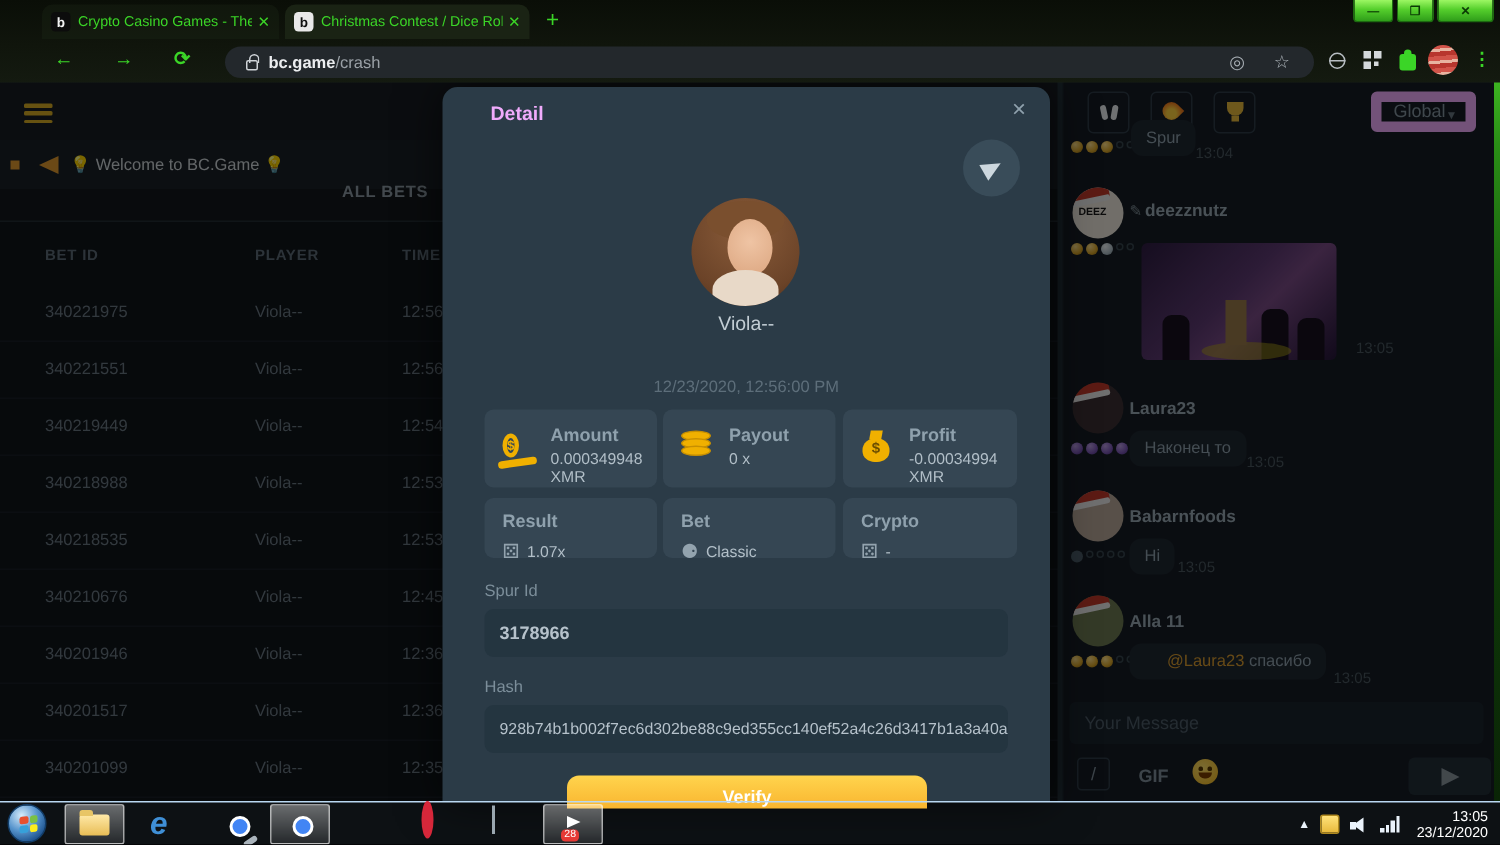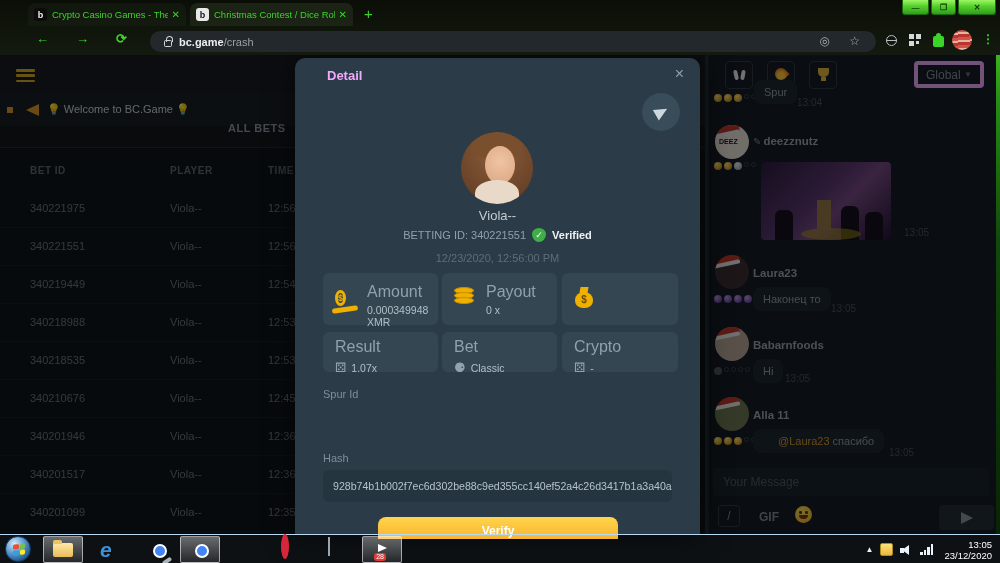--- a/index.html
+++ b/index.html
@@ -68,22 +68,22 @@
   .bhead .c1,.bhead .c2,.bhead .c3{top:0;}
 
   
   .chat{position:absolute;left:708px;top:0;width:288px;height:479px;background:#161d24;border-left:1px solid #1f2a33;}
   .chat .hbtn{position:absolute;top:6px;width:28px;height:28px;border:1px solid #2e3c48;border-radius:4px;}
   .pin{position:absolute;width:4px;height:10px;background:#e8ecef;border-radius:2px;}
   .fire{position:absolute;left:7px;top:6px;width:12px;height:12px;border-radius:50% 0 50% 50%;transform:rotate(45deg);
     background:radial-gradient(circle at 60% 60%,#ffd23e 30%,#f07c1e 70%);}
   .cup{position:absolute;left:8px;top:6px;width:11px;height:9px;background:#e7b93c;border-radius:0 0 5px 5px;}
   .cup:after{content:"";position:absolute;left:3px;top:9px;width:5px;height:4px;background:#e7b93c;}
-  .global{position:absolute;right:12px;top:6px;width:70px;height:27px;border:4px solid #f0abfc;border-radius:4px;
-    display:flex;align-items:center;justify-content:space-between;padding:0 8px;color:#8494a0;font-size:12px;}
+  .global{position:absolute;right:12px;top:6px;width:70px;height:27px;border:7px solid #f0abfc;border-radius:4px;
+    display:flex;align-items:flex-end;justify-content:space-between;padding:0 8px;color:#8494a0;font-size:12px;}
   .global .car{font-size:8px;color:#66757f;}
   .medals{position:absolute;display:flex;gap:2px;}
   .medals i{width:8px;height:8px;border-radius:50%;display:block;}
   i[data-medal="gold"]{background:radial-gradient(circle at 35% 30%,#ffe08a,#d9a62a 60%,#8a6410);}
   i[data-medal="silver"]{background:radial-gradient(circle at 35% 30%,#eef2f4,#aebec7 60%,#718089);}
   i[data-medal="purple"]{background:radial-gradient(circle at 35% 30%,#b79ae0,#7a57b5 60%,#4a2f7e);}
   i[data-medal="dark"]{background:#4a5b66;}
   i[data-medal="ring"]{background:transparent;border:1.5px solid #37454f;width:5px;height:5px;}
   .cavatar{position:absolute;width:34px;height:34px;border-radius:50%;overflow:hidden;}
   .hat{position:absolute;left:-2px;top:-4px;width:26px;height:13px;background:#c0392b;border-radius:50% 50% 0 0;transform:rotate(-12deg);}
@@ -135,21 +135,21 @@
   .pavatar .hair{position:absolute;left:10px;top:2px;width:52px;height:26px;border-radius:50%;background:#7a4f2e;}
   .pavatar .body{position:absolute;left:14px;top:48px;width:44px;height:26px;border-radius:50% 50% 0 0;background:#e8d9c8;}
   .m-name{position:absolute;left:0;top:150px;width:100%;text-align:center;font-size:13px;color:#c2cdd4;}
   .m-betrow{position:absolute;left:0;top:170px;width:100%;display:flex;align-items:center;justify-content:center;gap:6px;}
   .m-betid{font-size:11px;color:#8fa1ad;}
   .vshield{width:14px;height:14px;border-radius:50% 50% 50% 50%/45% 45% 55% 55%;background:#3fae49;color:#fff;font-size:9px;
     display:flex;align-items:center;justify-content:center;}
   .vlabel{font-size:11px;font-weight:bold;color:#eef3f6;}
   .m-date{position:absolute;left:0;top:194px;width:100%;text-align:center;font-size:11px;color:#5d6e7a;}
   .scard{position:absolute;background:#354653;border-radius:6px;}
-  .scard .lab{font-size:16px;color:#8fa1ad;}
+  .scard .lab{font-size:12px;color:#8fa1ad;font-weight:bold;}
   .scard .val{font-size:10.5px;color:#b2bfc8;}
   .r1{top:215px;height:52px;}
   .r2{top:274px;height:40px;padding:6px 12px;}
   .cardA{left:28px;width:115px;} .cardB{left:147px;width:115px;} .cardC{left:267px;width:116px;}
   .r1 .txt{position:absolute;left:44px;top:10px;display:flex;flex-direction:column;gap:3px;}
   .ic-y{position:absolute;left:12px;top:14px;width:24px;height:24px;}
   .coinhand{width:16px;height:16px;border:3px solid #f0b000;border-radius:50%;color:#f0b000;font-size:9px;font-weight:bold;text-align:center;line-height:16px;position:relative;}
   .coinhand:after{content:"";position:absolute;left:-6px;top:14px;width:26px;height:5px;border-radius:3px;background:#f0b000;transform:rotate(-8deg);}
   .coinstack{position:relative;width:22px;height:20px;}
   .coinstack i{position:absolute;left:0;width:20px;height:7px;border-radius:50%;background:#f0b000;border:1px solid #c78f00;}
@@ -393,43 +393,42 @@
     <div class="sharebtn">
       <span class="sharearrow"></span>
     </div>
 
     <div class="pavatar">
       <span class="hair"></span>
         <span class="face"></span>
         <span class="body"></span>
     </div>
     <div class="m-name">Viola--</div>
-    <div class="m-betrow">
-      <span class="m-betid"><span>BETTING ID:</span> <span>340221551</span></span>
-      <span class="vshield">✓</span>
-      <span class="vlabel">Verified</span>
-    </div>
     <div class="m-date">12/23/2020, 12:56:00 PM</div>
 
     <div class="scard r1 cardA">
       <span class="ic-y"><span class="coinhand">$</span></span>
       <span class="txt">
           <span class="lab">Amount</span>
           <span class="val">0.000349948 XMR</span>
         </span>
     </div>
     <div class="scard r1 cardB">
       <span class="ic-y"><span class="coinstack"><i></i><i></i><i></i></span></span>
       <span class="txt">
           <span class="lab">Payout</span>
           <span class="val">0 x</span>
         </span>
     </div>
     <div class="scard r1 cardC">
       <span class="ic-y"><span class="bag"></span></span>
+      <span class="txt">
+          <span class="lab">Profit</span>
+          <span class="val">-0.00034994 XMR</span>
+        </span>
     </div>
     <div class="scard r2 cardA">
       <span class="lab">Result</span>
       <span class="vrow">
           <span class="dice">⚄</span>
           <span class="val">1.07x</span>
         </span>
     </div>
     <div class="scard r2 cardB">
       <span class="lab">Bet</span>
@@ -440,20 +439,21 @@
     </div>
     <div class="scard r2 cardC">
       <span class="lab">Crypto</span>
       <span class="vrow">
           <span class="dice">⚄</span>
           <span class="val">-</span>
         </span>
     </div>
 
     <div class="m-lab" style="top:330px">Spur Id</div>
+    <div class="m-input gi">3178966</div>
     <div class="m-lab" style="top:394px">Hash</div>
     <div class="m-input ha">928b74b1b002f7ec6d302be88c9ed355cc140ef52a4c26d3417b1a3a40a62955</div>
     <div class="verify">Verify</div>
   </div>
 
   <div class="chrome">
     <div class="tab inactive">
       <span class="fav dark">b</span>
       <span class="ttl">Crypto Casino Games - The 16 B</span>
       <span class="tx">✕</span>

